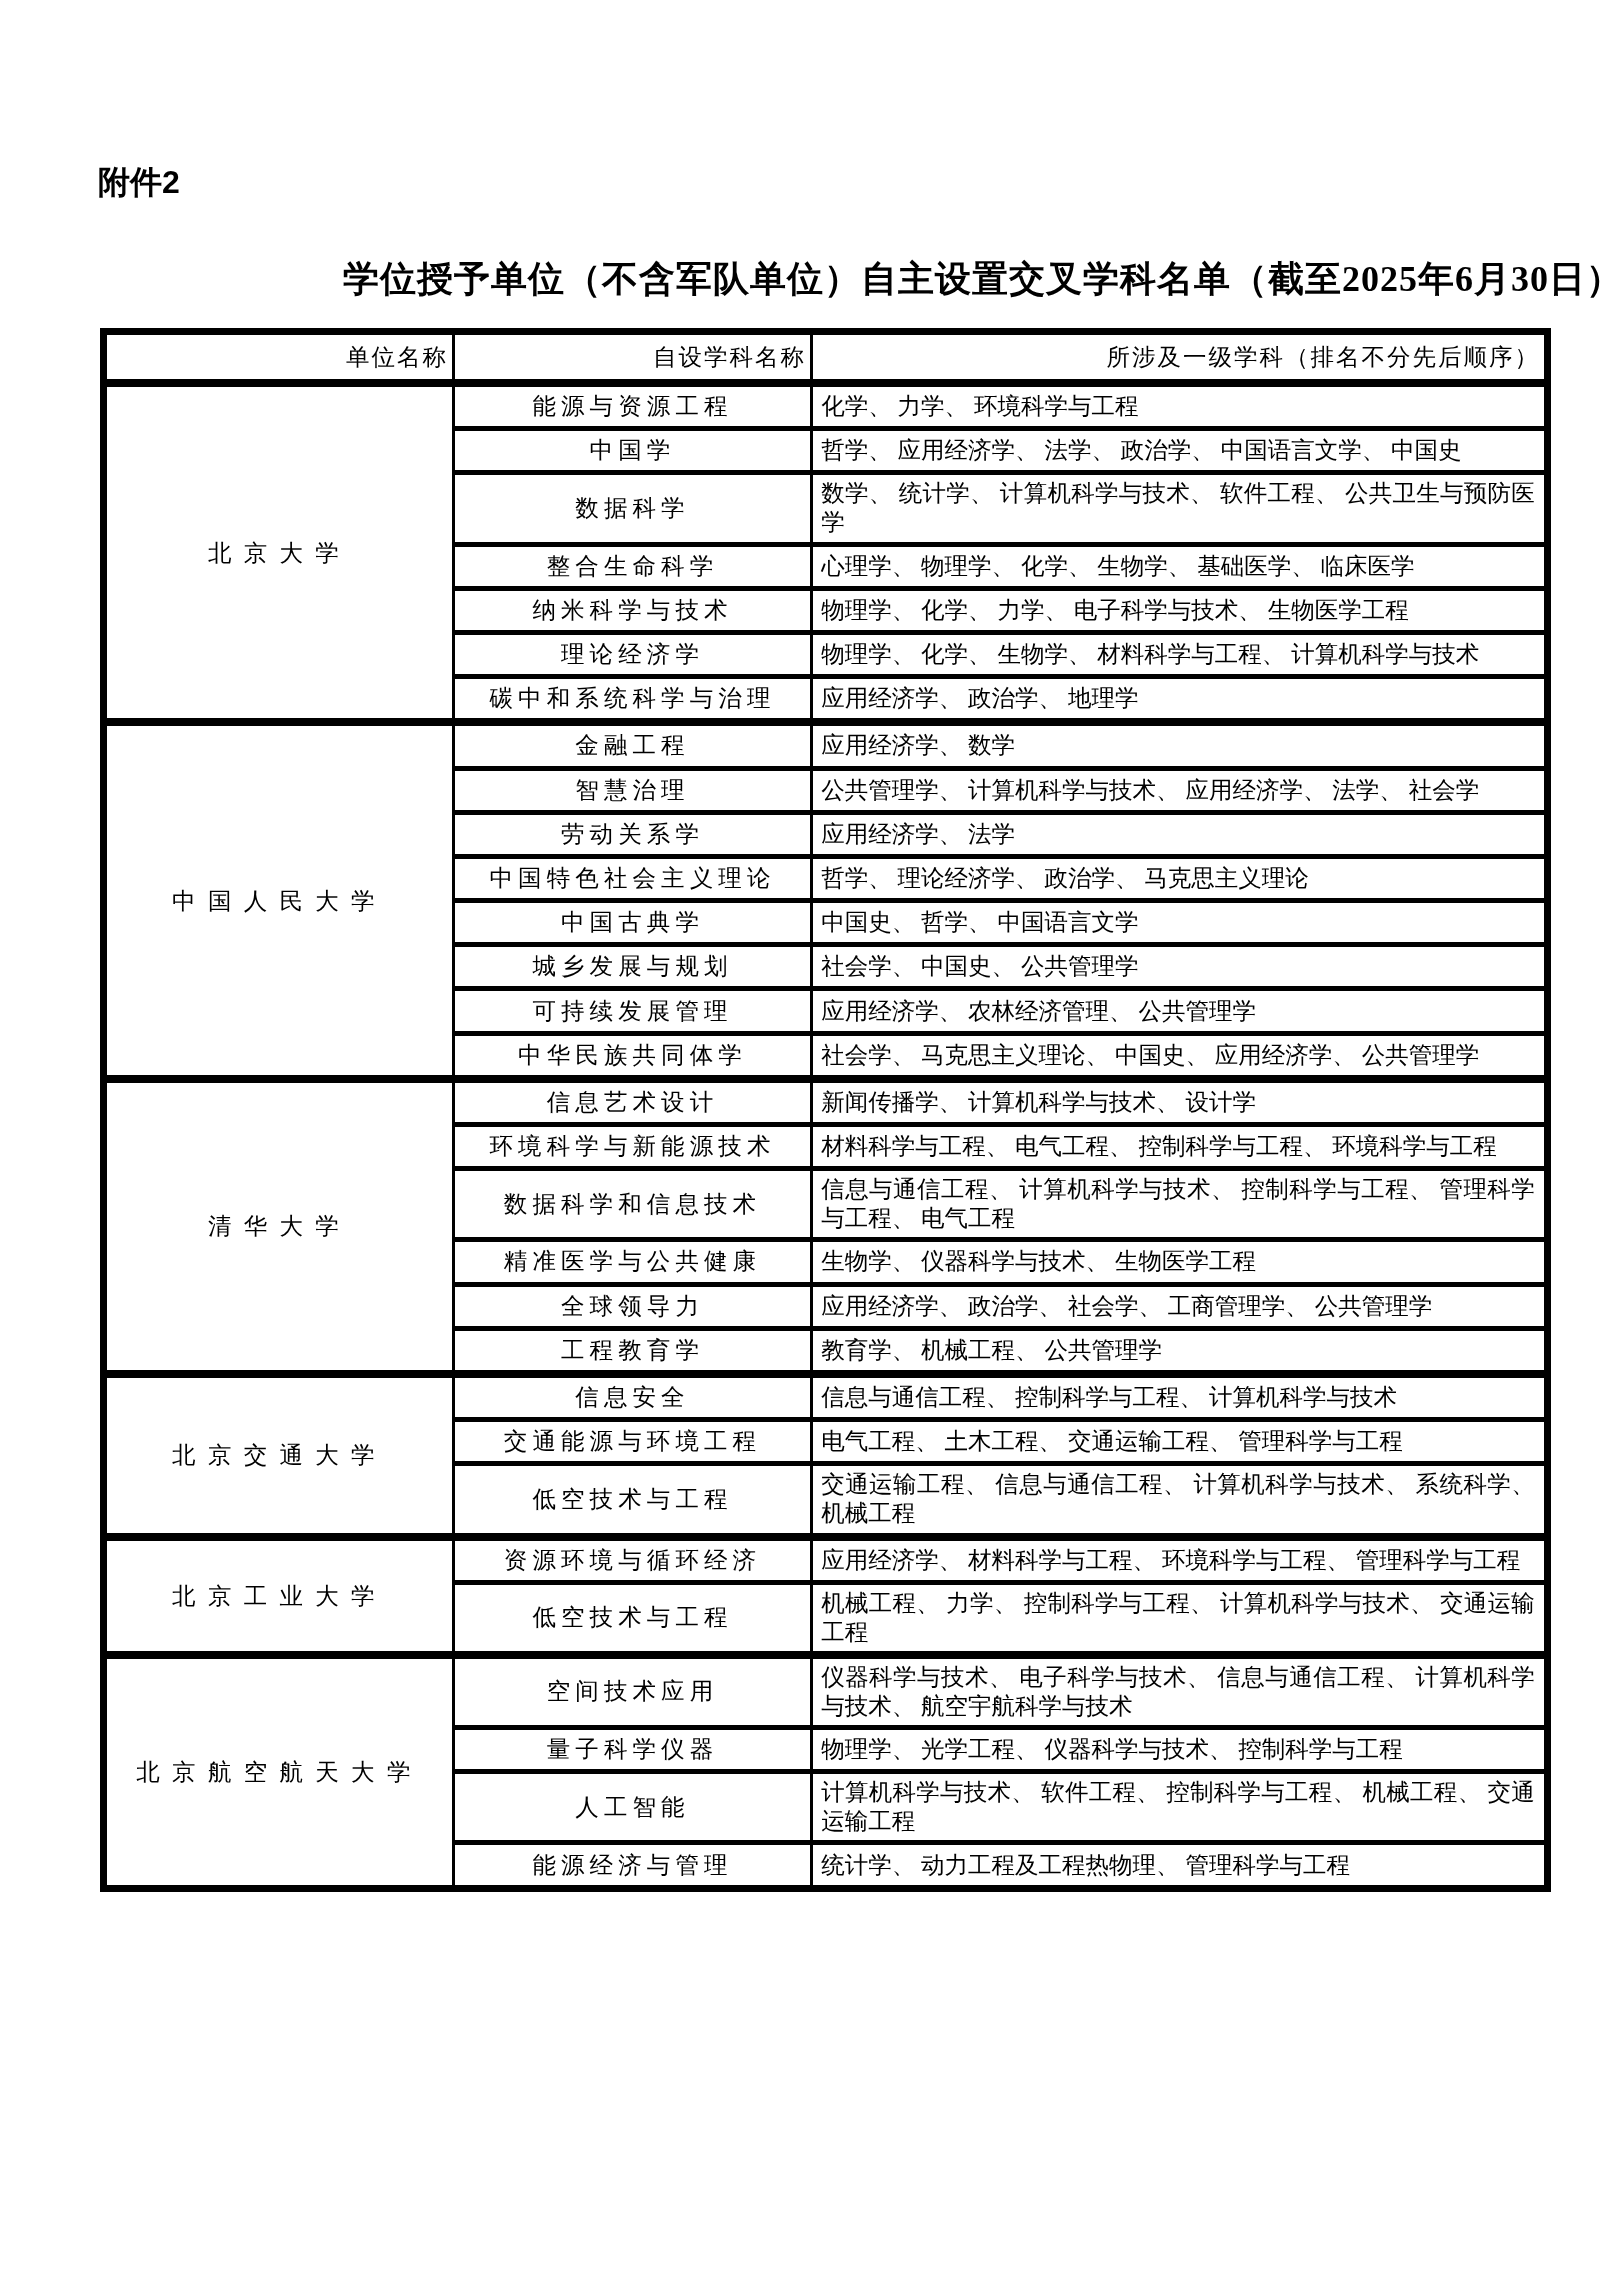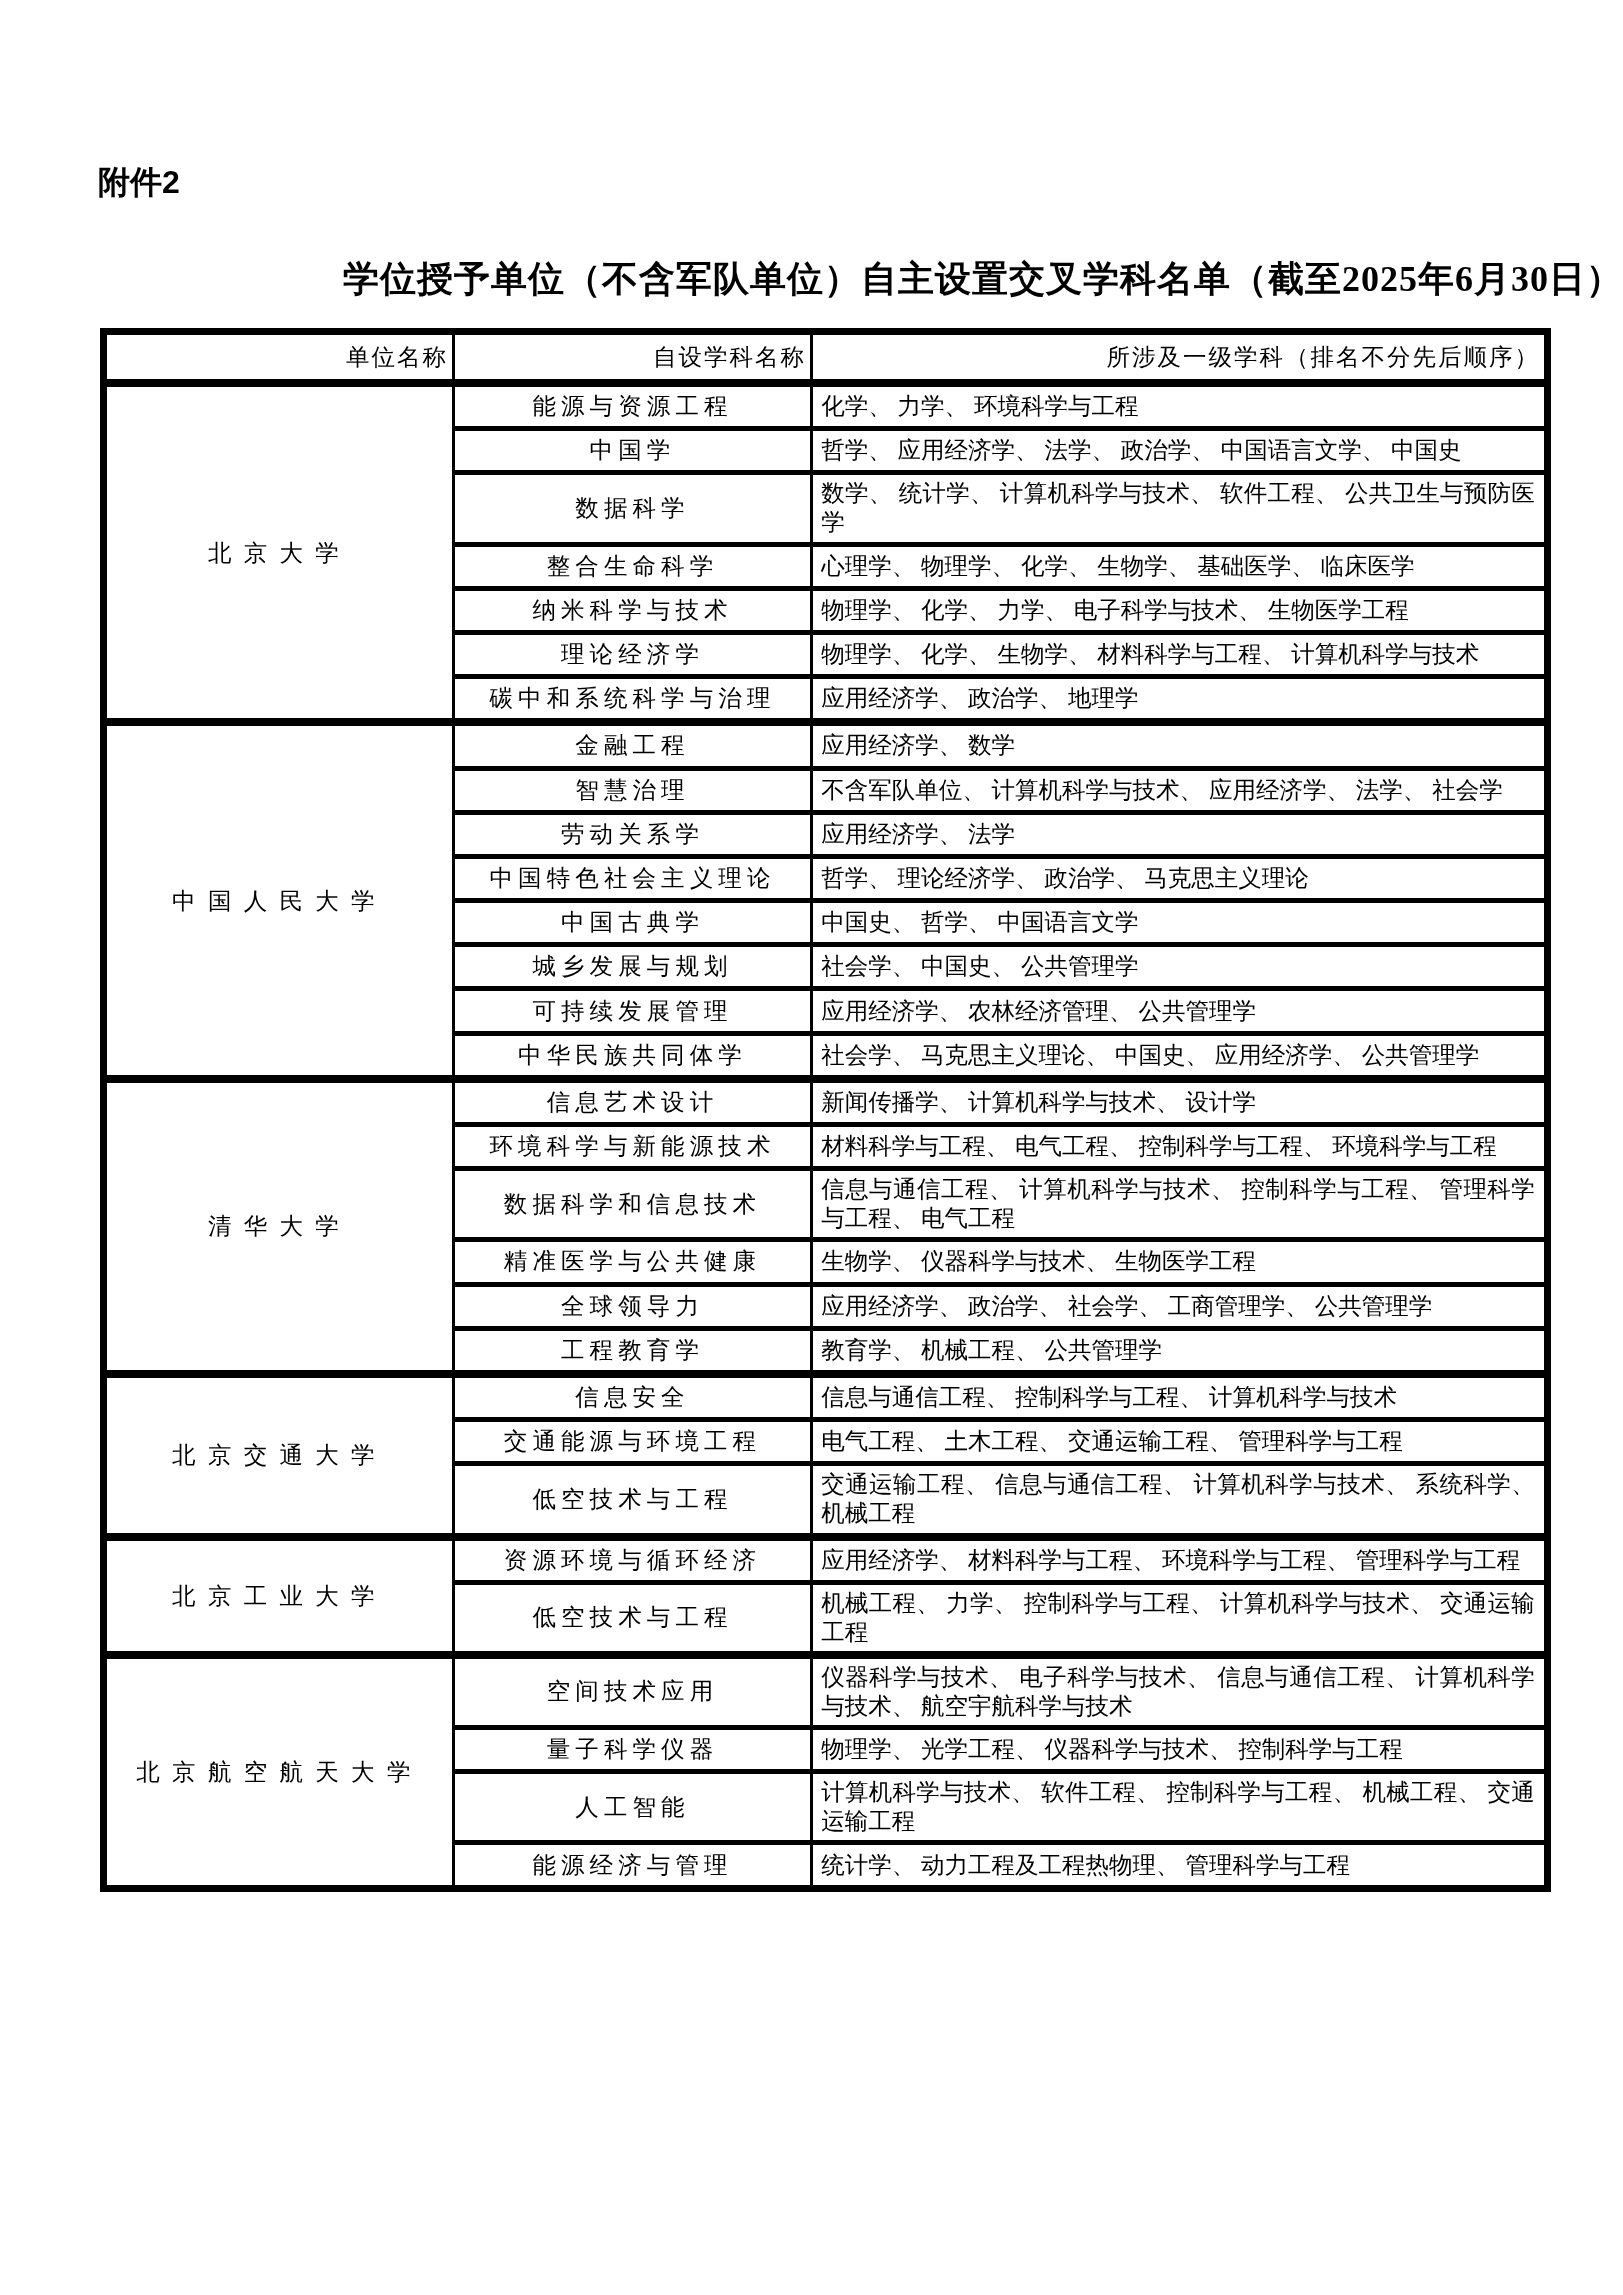--- a/index.html
+++ b/index.html
@@ -79,21 +79,21 @@
           <td class="col-subj">碳中和系统科学与治理</td>
           <td class="col-disc">应用经济学、 政治学、 地理学</td>
         </tr>
         <tr class="group-start">
           <td rowspan="8" class="col-univ">中国人民大学</td>
           <td class="col-subj">金融工程</td>
           <td class="col-disc">应用经济学、 数学</td>
         </tr>
         <tr>
           <td class="col-subj">智慧治理</td>
-          <td class="col-disc">不含军队单位、 计算机科学与技术、 应用经济学、 法学、 社会学</td>
+          <td class="col-disc">公共管理学、 计算机科学与技术、 应用经济学、 法学、 社会学</td>
         </tr>
         <tr>
           <td class="col-subj">劳动关系学</td>
           <td class="col-disc">应用经济学、 法学</td>
         </tr>
         <tr>
           <td class="col-subj">中国特色社会主义理论</td>
           <td class="col-disc">哲学、 理论经济学、 政治学、 马克思主义理论</td>
         </tr>
         <tr>

